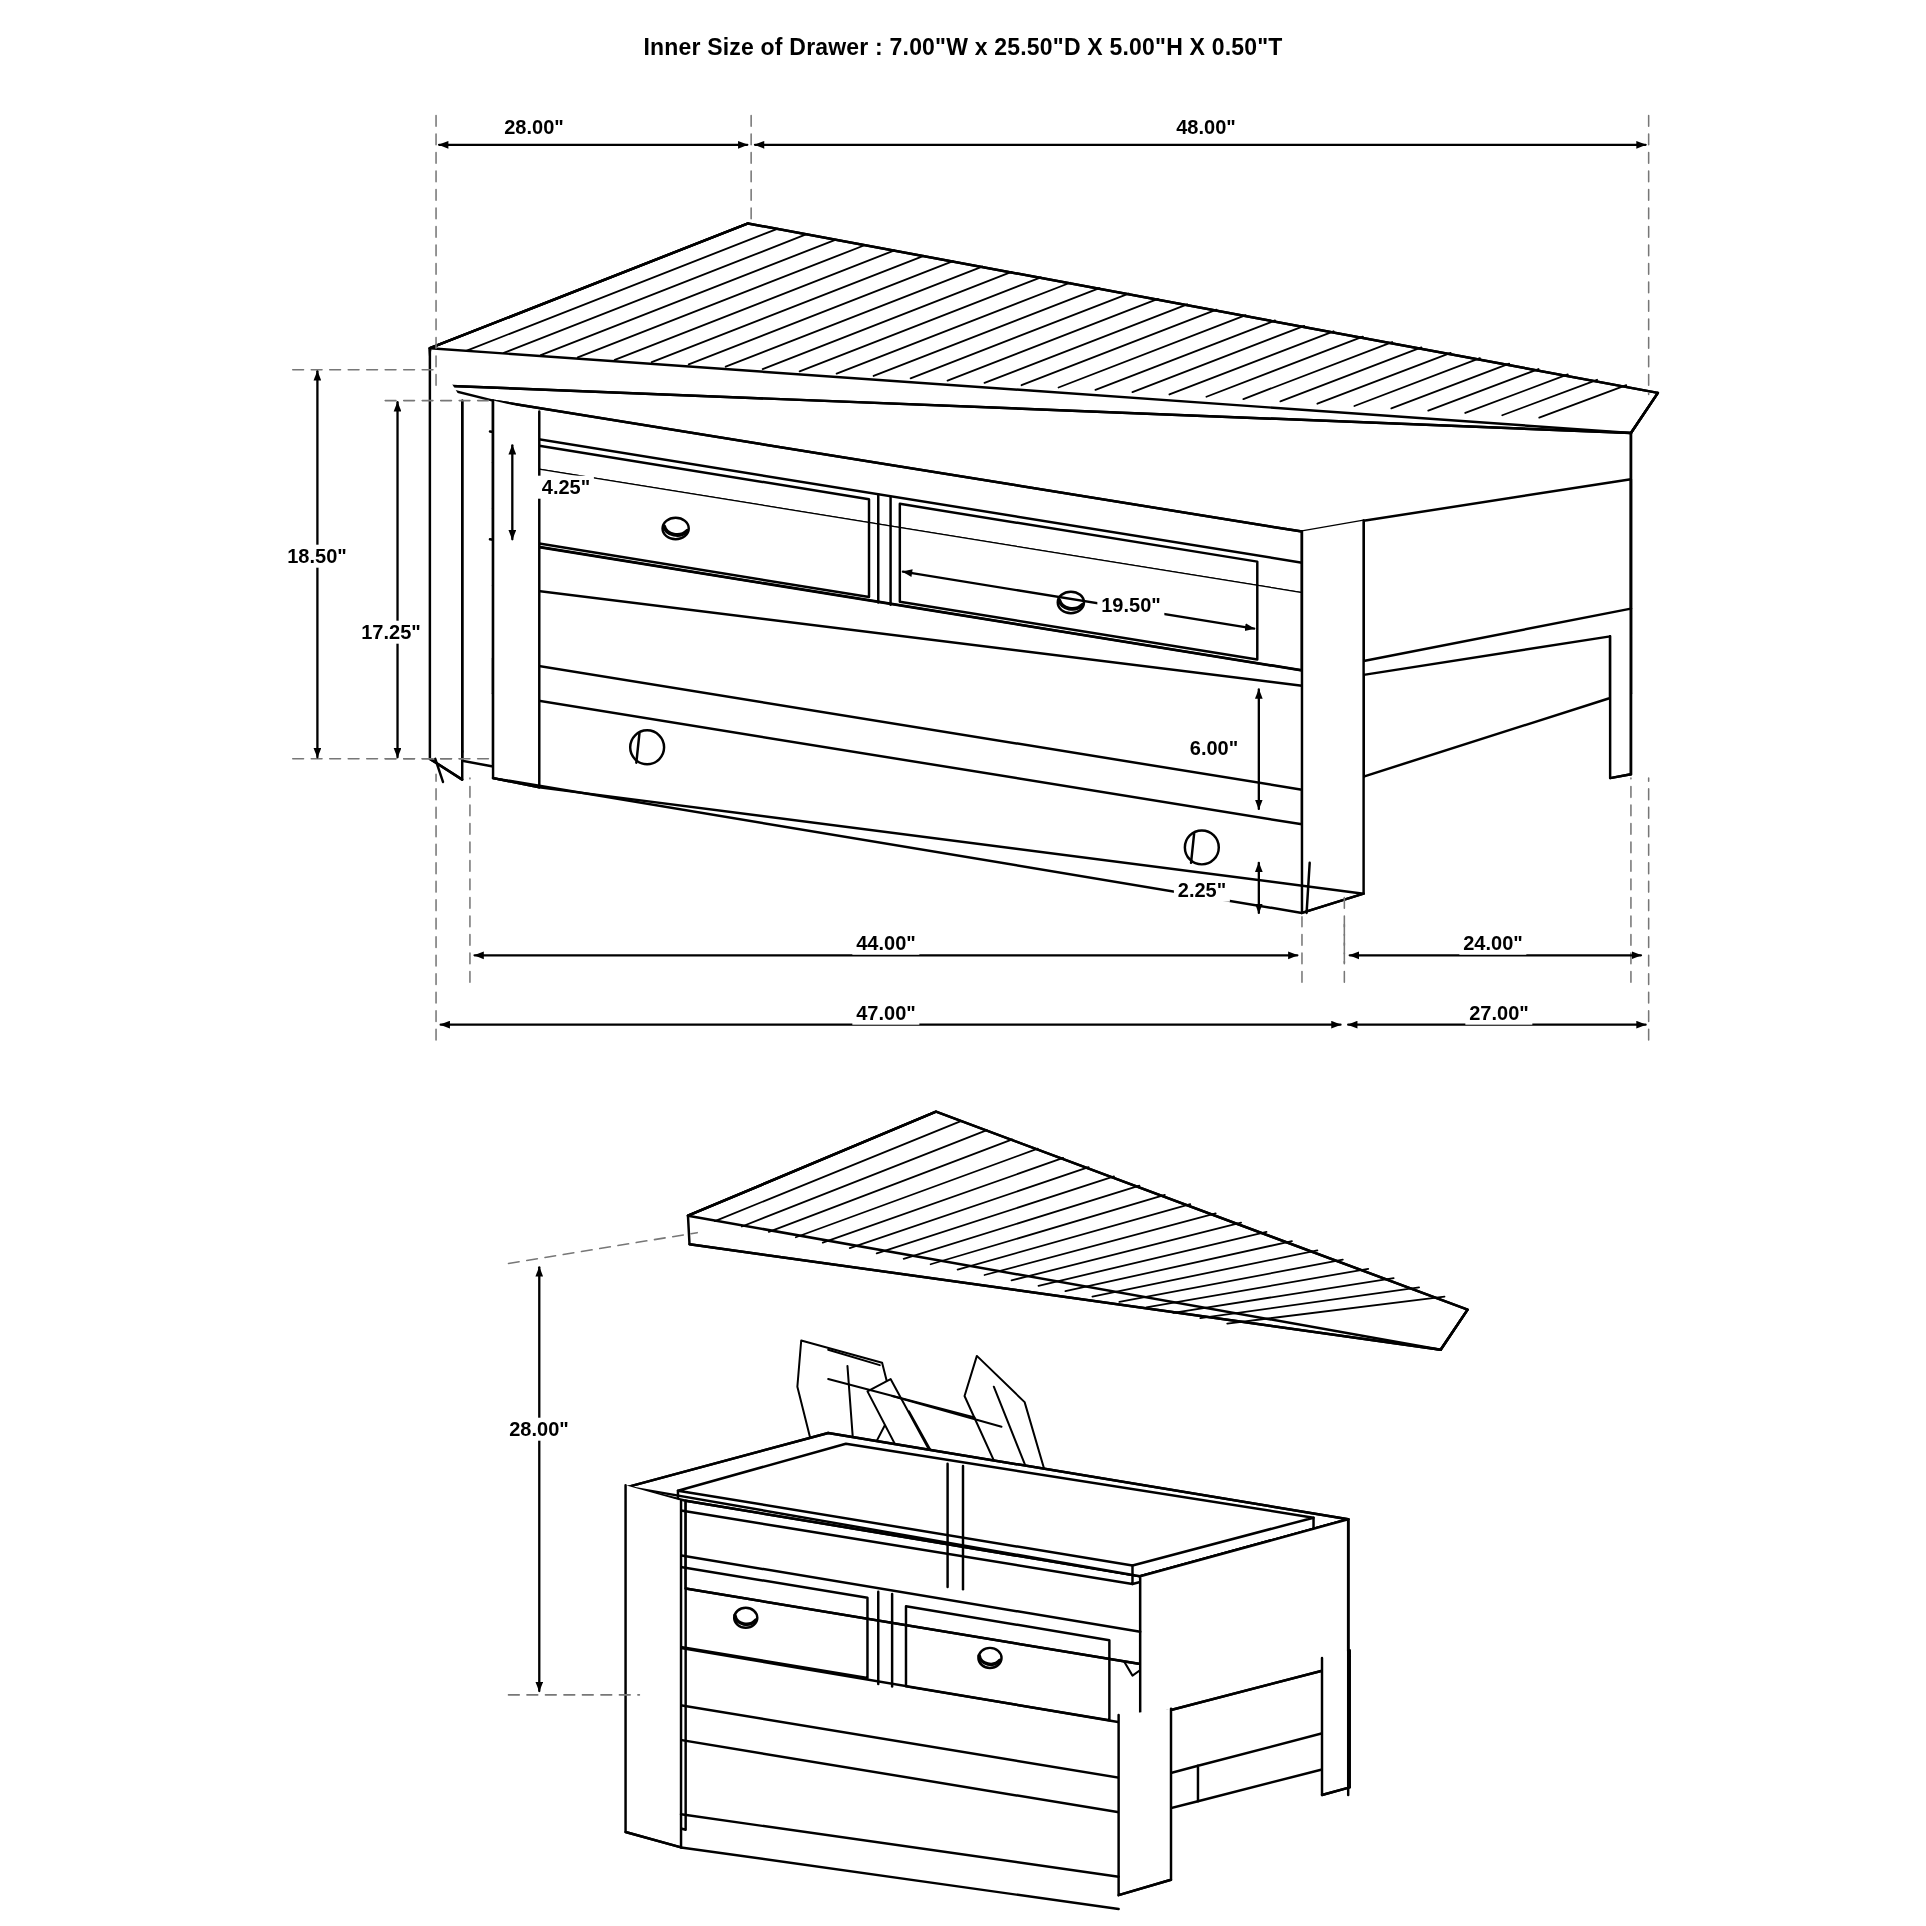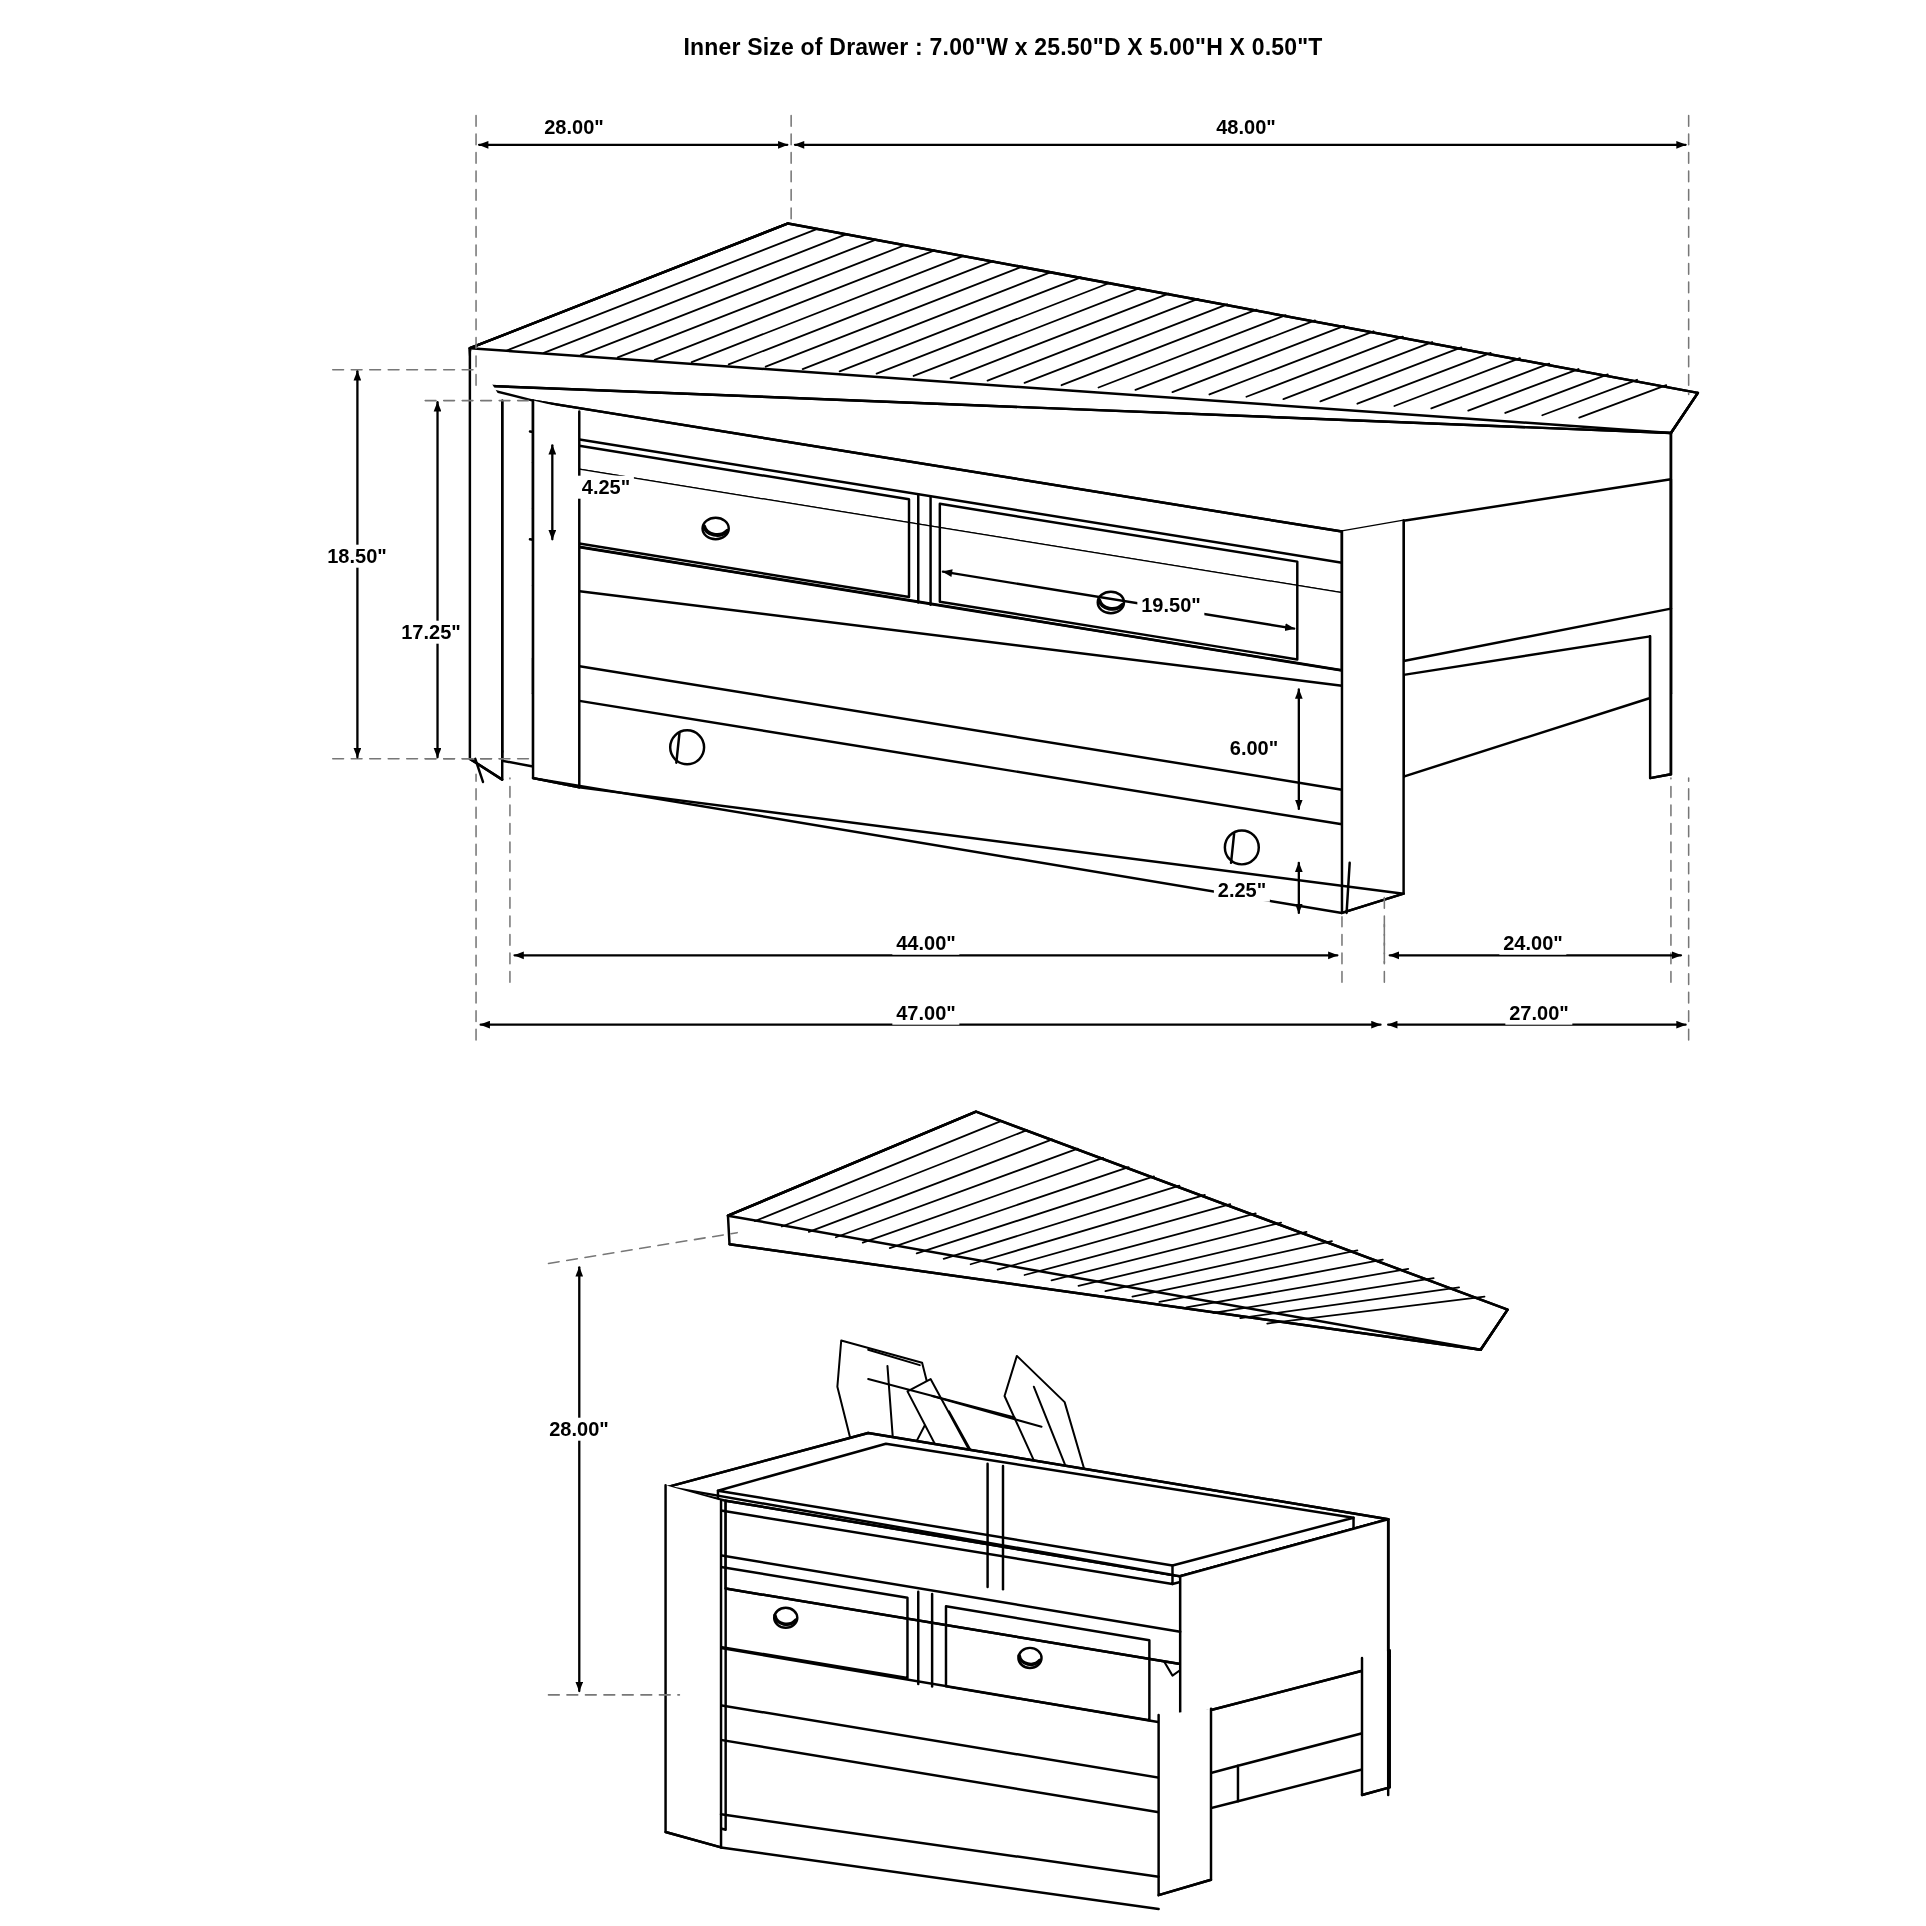--- a/index.html
+++ b/index.html
@@ -13,21 +13,20 @@
     font-family: "Liberation Sans", sans-serif;
     color: #000000;
     overflow: hidden;
     position: relative;
   }
   #sheet {
     position: absolute;
     left: 0; top: 0;
     width: 1832px;
     height: 1926px;
-    margin-left: 40px;
   }
   .title {
     position: absolute;
     left: 0;
     top: 34px;
     width: 1926px;
     text-align: center;
     font-size: 23px;
     font-weight: bold;
     letter-spacing: 0.2px;

